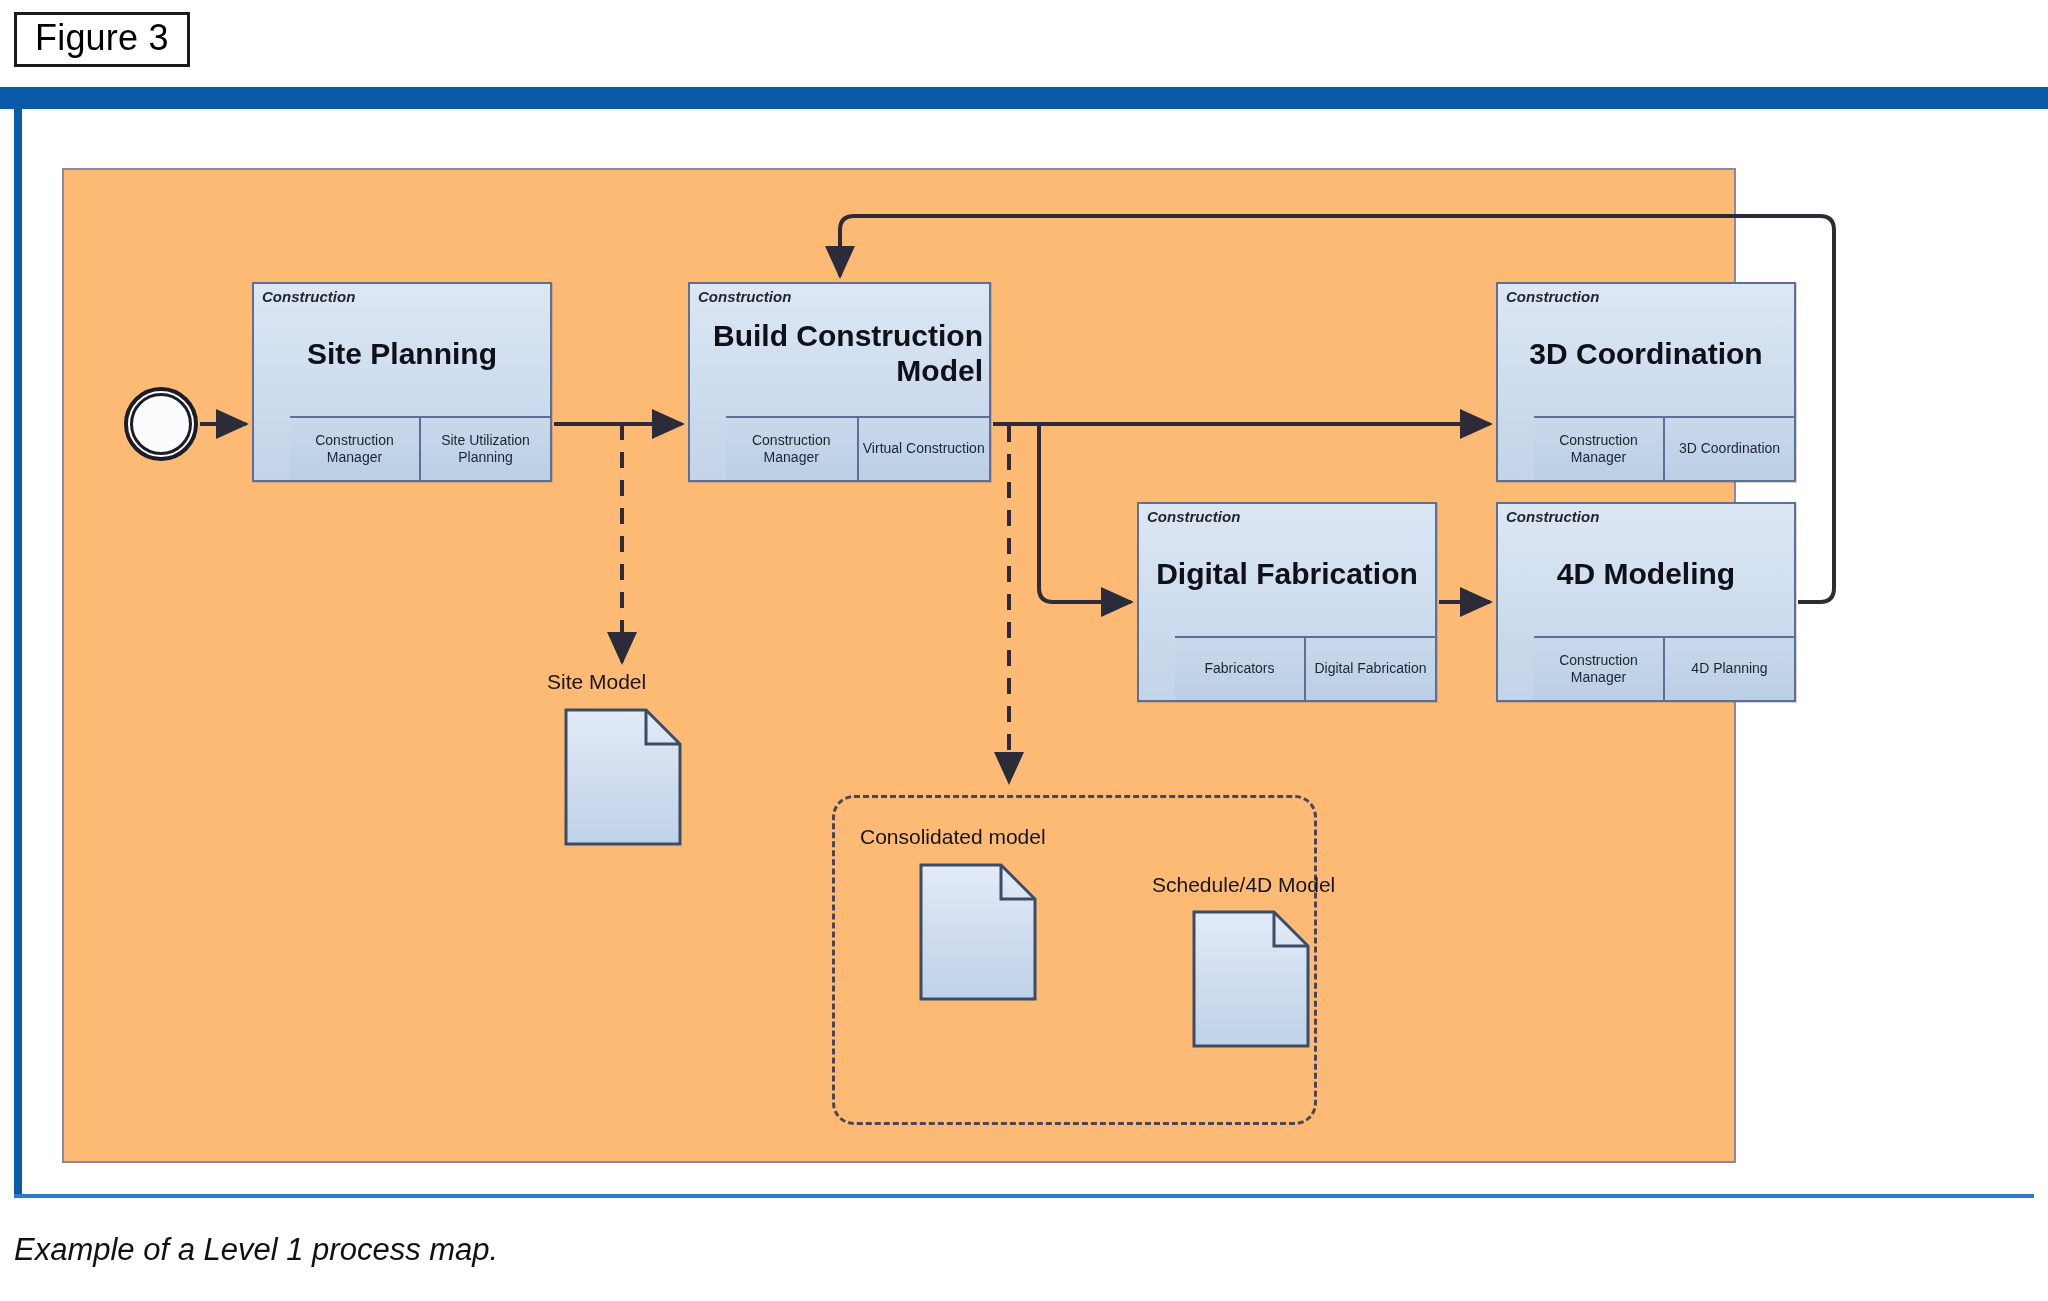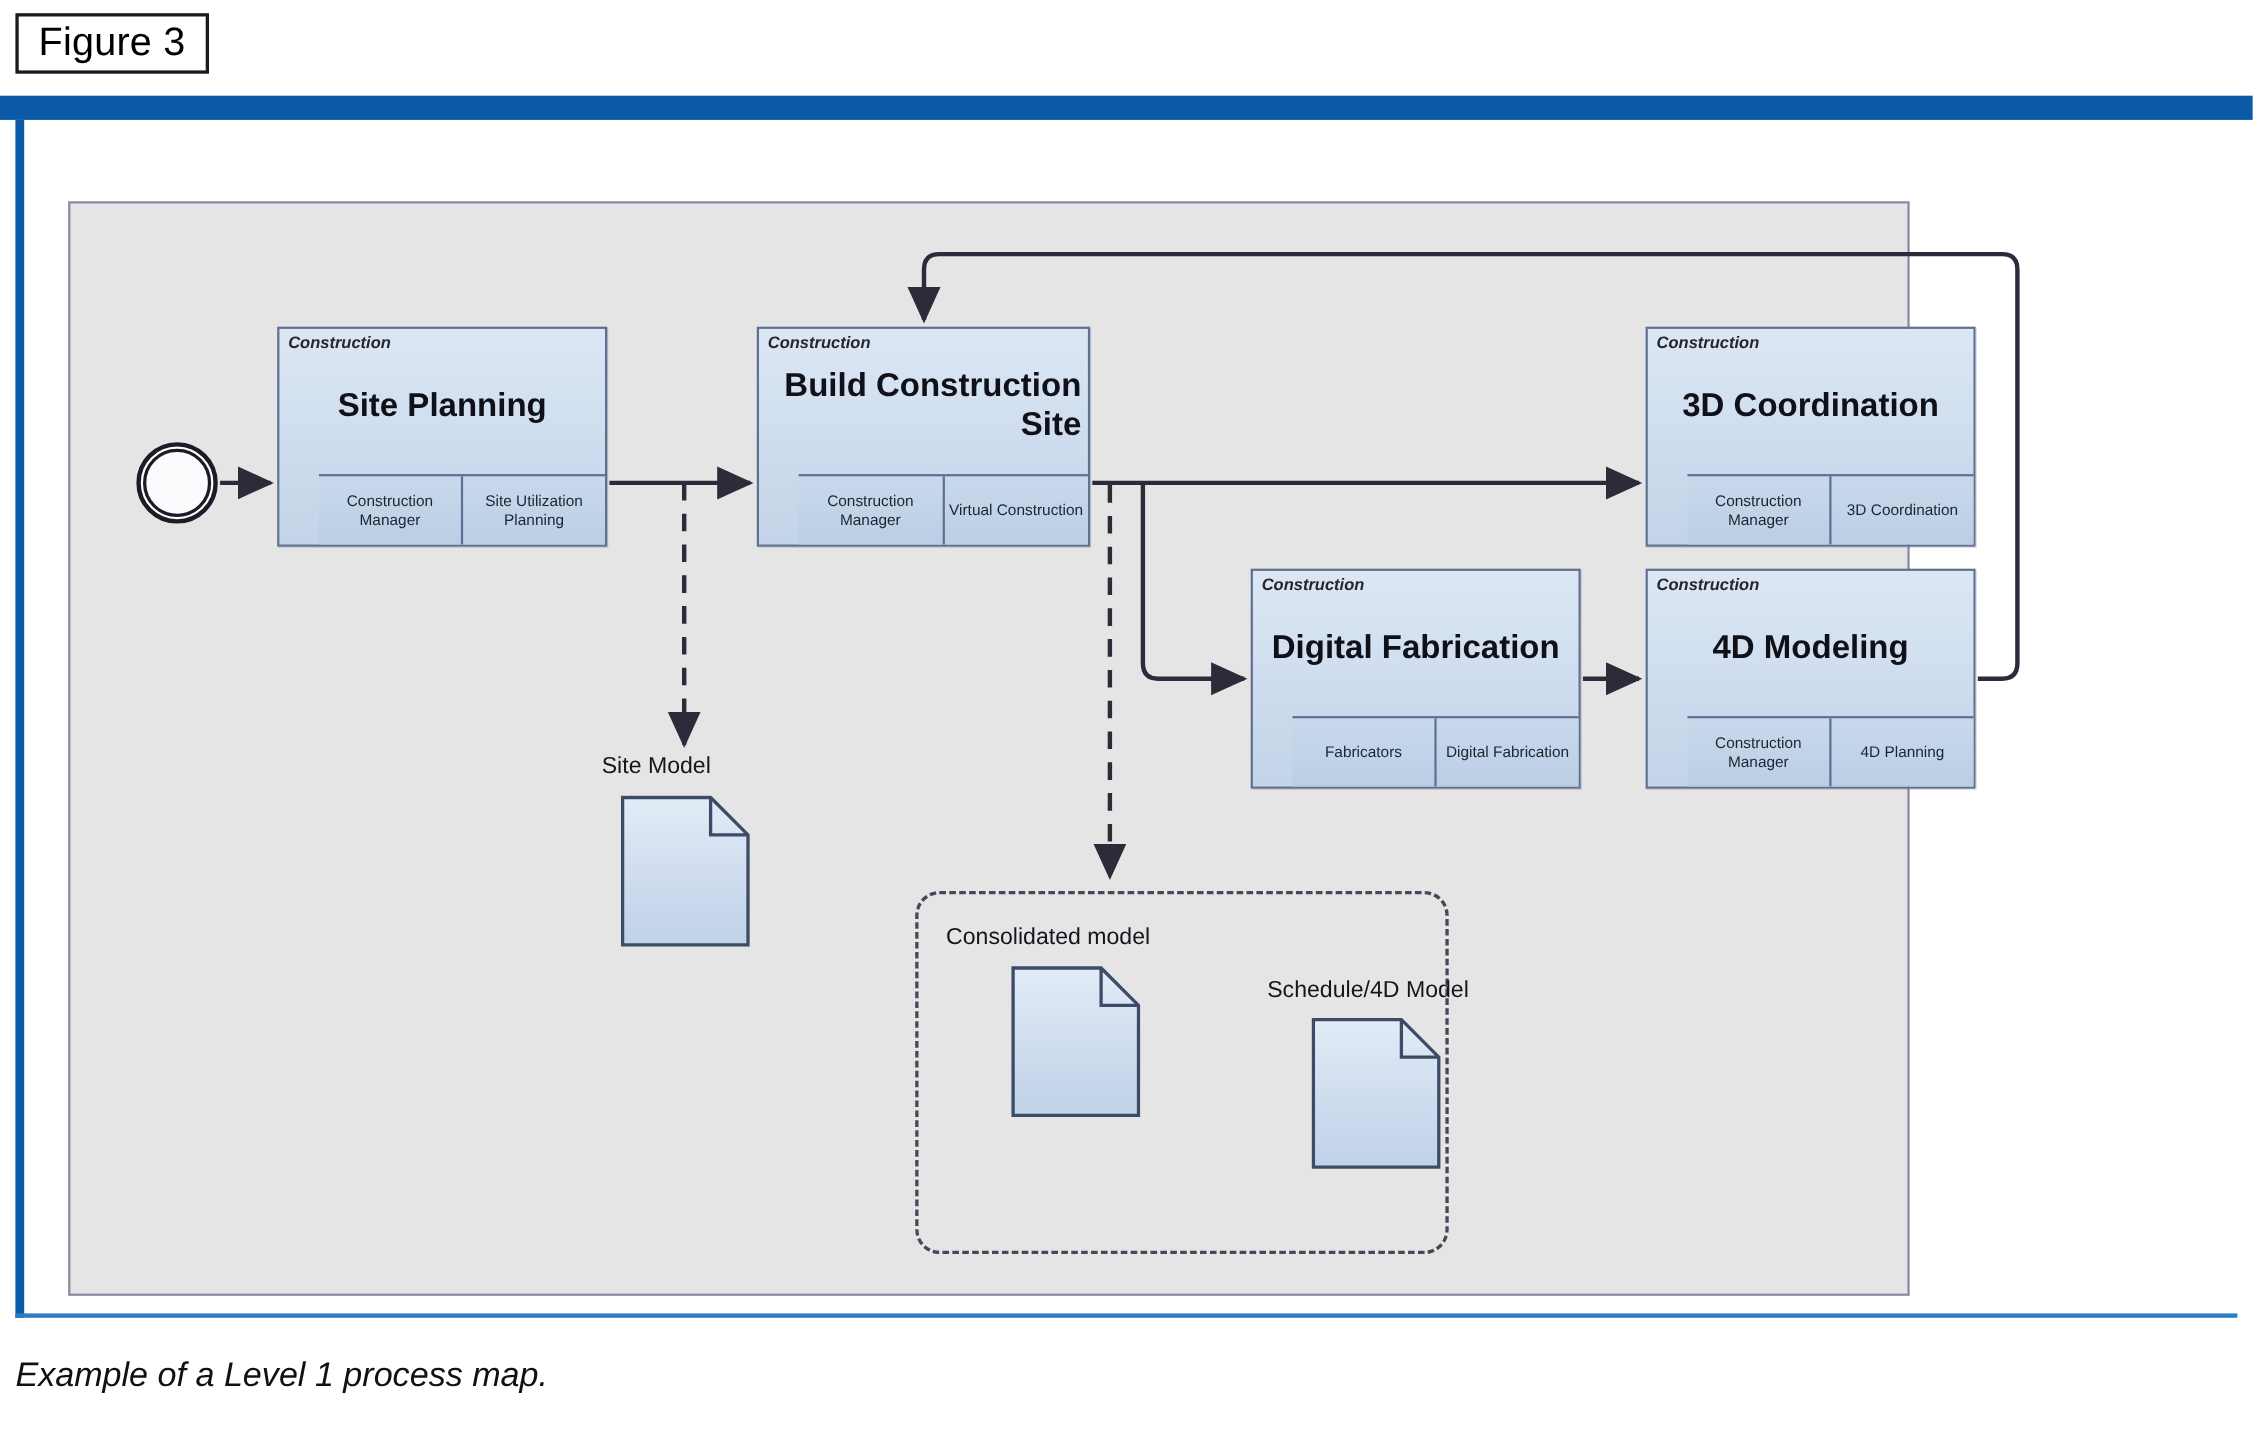--- a/index.html
+++ b/index.html
@@ -53,24 +53,24 @@
     top: 1194px;
     width: 2020px;
     height: 4px;
     background: #2f7cc4;
   }
 
   
   #canvas {
     position: absolute;
     left: 62px;
-    top: 183px;
+    top: 168px;
     width: 1674px;
     height: 995px;
-    background: #e5e5e5;
+    background: #fdba74;
     border: 2px solid #8e86a4;
     box-sizing: border-box;
   }
 
   
   #connectors {
     position: absolute;
     left: 0;
     top: 0;
     width: 1922px;
@@ -249,21 +249,21 @@
     <div class="lane-tag">Construction</div>
     <div class="task-title">Site Planning</div>
     <div class="subcells">
       <div class="subcell">Construction Manager</div>
       <div class="subcell">Site Utilization Planning</div>
     </div>
   </div>
 
   <div class="task" id="task-build-model">
     <div class="lane-tag">Construction</div>
-    <div class="task-title">Build Construction Site</div>
+    <div class="task-title">Build Construction Model</div>
     <div class="subcells">
       <div class="subcell">Construction Manager</div>
       <div class="subcell">Virtual Construction</div>
     </div>
   </div>
 
   <div class="task" id="task-3d-coordination">
     <div class="lane-tag">Construction</div>
     <div class="task-title">3D Coordination</div>
     <div class="subcells">

